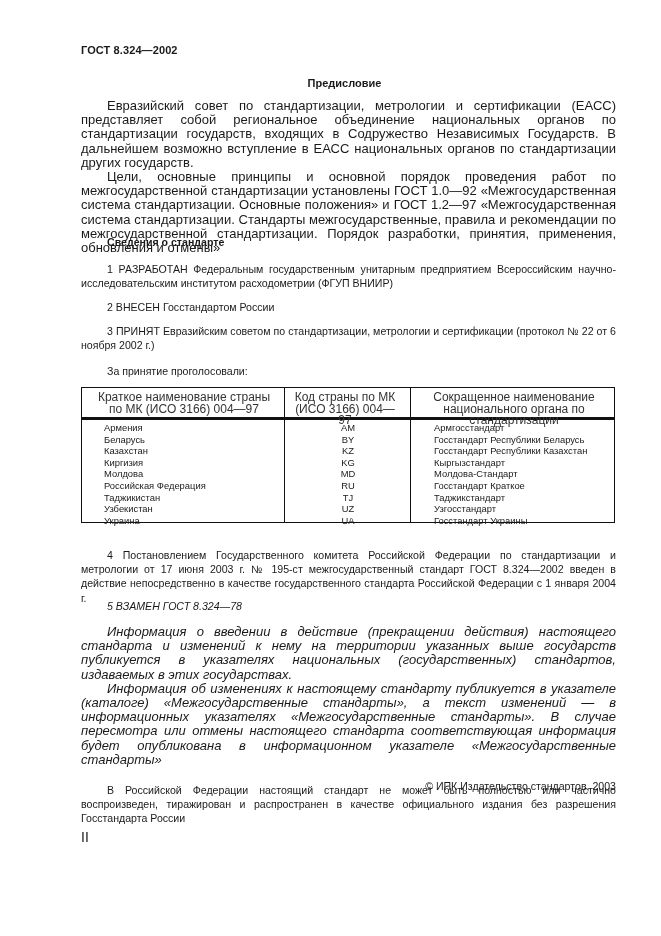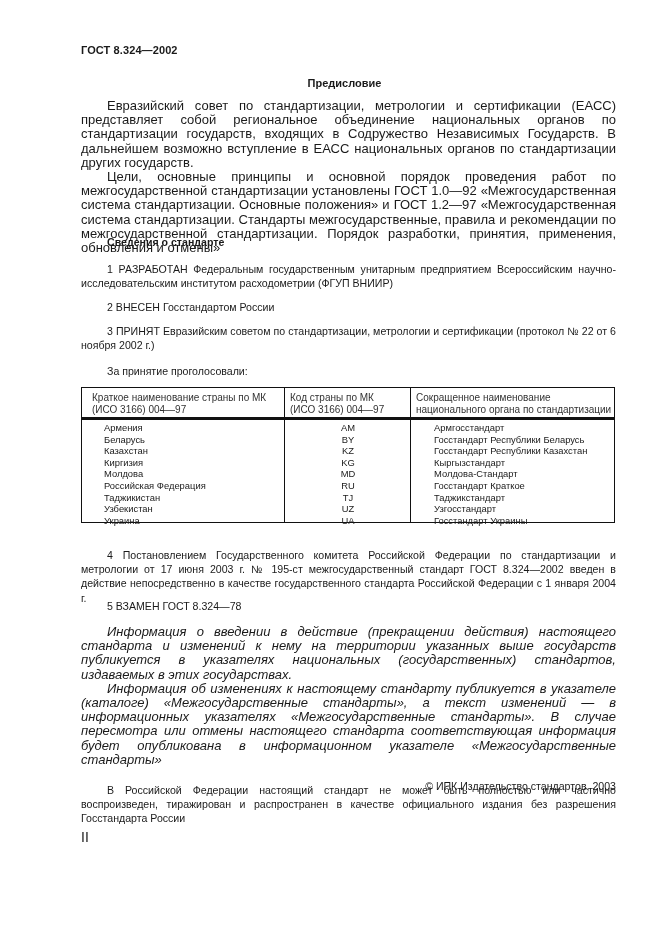--- a/index.html
+++ b/index.html
@@ -15,21 +15,21 @@
   .sub { left: 107px; font-size: 10.6px; font-weight: bold; }
   .line { left: 81px; width: 535px; font-size: 10.6px; line-height: 14.2px; text-align: justify; }
   .line p { margin: 0; text-indent: 26px; }
   .right { left: 81px; width: 535px; text-align: right; font-size: 10.6px; }
   .pagenum { left: 81px; top: 829px; font-size: 14px; }
 
   
   .tbl { left: 81px; top: 387px; width: 534px; height: 136px; border: 1.3px solid #111; box-sizing: border-box; }
   .tbl .hrow { position: absolute; left: 0; top: 0; width: 100%; height: 32px; border-bottom: 3px solid #111; box-sizing: border-box; }
   .tbl .vsep { position: absolute; top: 0; bottom: 0; border-left: 1.3px solid #111; }
-  .tbl .hcell { position: absolute; top: 4px; font-size: 10px; line-height: 11.5px; color: #333; }
+  .tbl .hcell { position: absolute; top: 4px; font-size: 12px; line-height: 11.5px; text-align: center; color: #333; }
   .tbl .col { position: absolute; top: 34px; font-size: 9.4px; line-height: 11.6px; }
   .tbl .col div { white-space: nowrap; }
 </style>
 </head>
 <body>
 
 <div class="page">
 
   <div class="abs hdr">ГОСТ 8.324—2002</div>
 
@@ -99,21 +99,21 @@
         <div>Таджикстандарт</div>
         <div>Узгосстандарт</div>
         <div>Госстандарт Украины</div>
       </div>
   </div>
 
   <div class="abs line" style="top:548px;">
     <p>4 Постановлением Государственного комитета Российской Федерации по стандартизации и метрологии от 17 июня 2003 г. № 195-ст межгосударственный стандарт ГОСТ 8.324—2002 введен в действие непосредственно в качестве государственного стандарта Российской Федерации с 1 января 2004 г.</p>
   </div>
 
-  <div class="abs line" style="top:599px;">
+  <div class="abs line" style="top:599px;font-style:italic;">
     <p>5 ВЗАМЕН ГОСТ 8.324—78</p>
   </div>
 
   <div class="abs para it" style="top:625px;">
     <p>Информация о введении в действие (прекращении действия) настоящего стандарта и изменений к нему на территории указанных выше государств публикуется в указателях национальных (государственных) стандартов, издаваемых в этих государствах.</p>
     <p>Информация об изменениях к настоящему стандарту публикуется в указателе (каталоге) «Межгосударственные стандарты», а текст изменений — в информационных указателях «Межгосударственные стандарты». В случае пересмотра или отмены настоящего стандарта соответствующая информация будет опубликована в информационном указателе «Межгосударственные стандарты»</p>
   </div>
 
   <div class="abs right" style="top:780px;">© ИПК Издательство стандартов, 2003</div>
 

